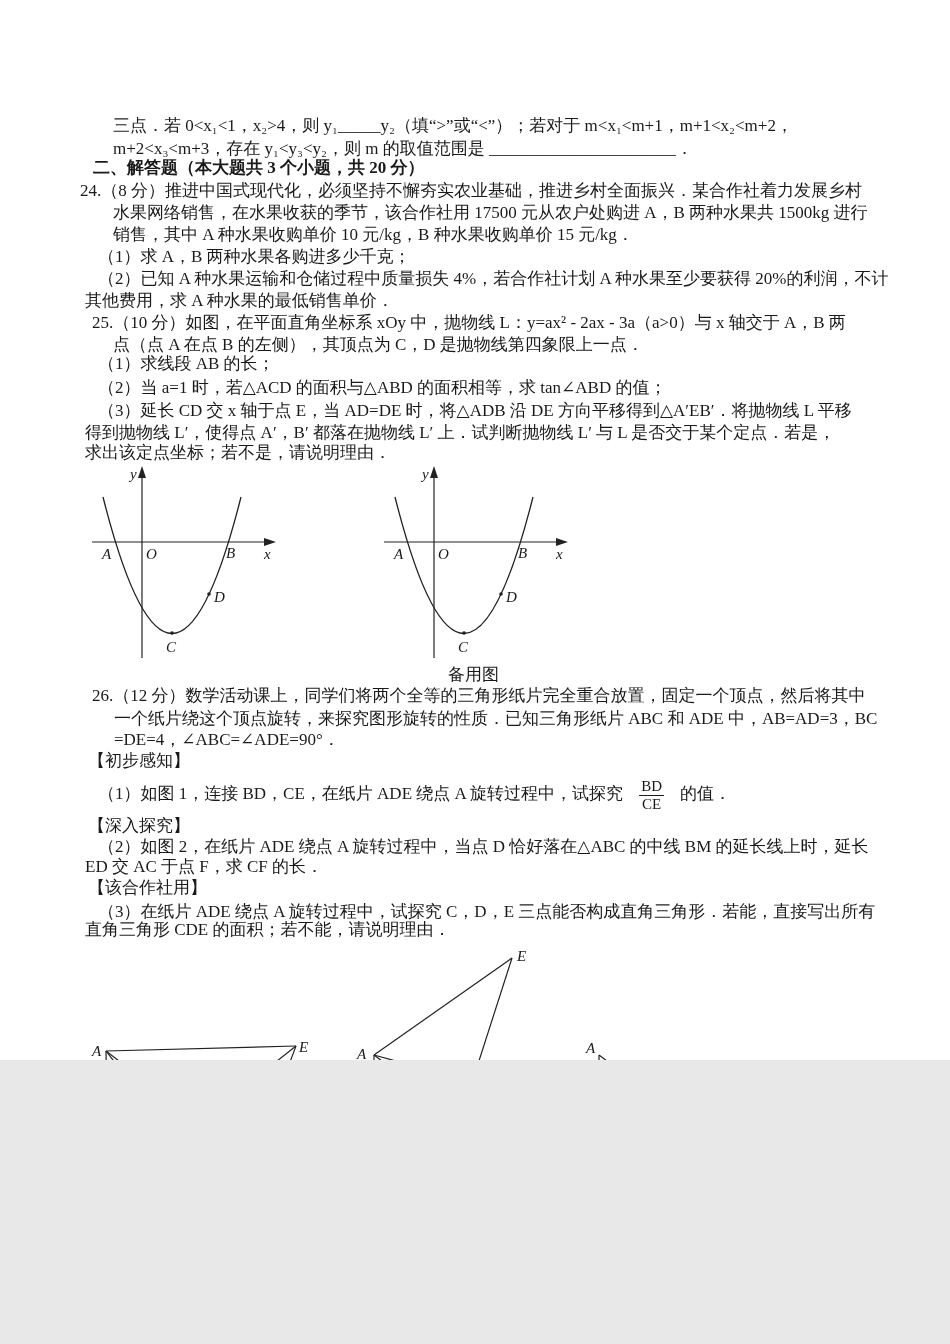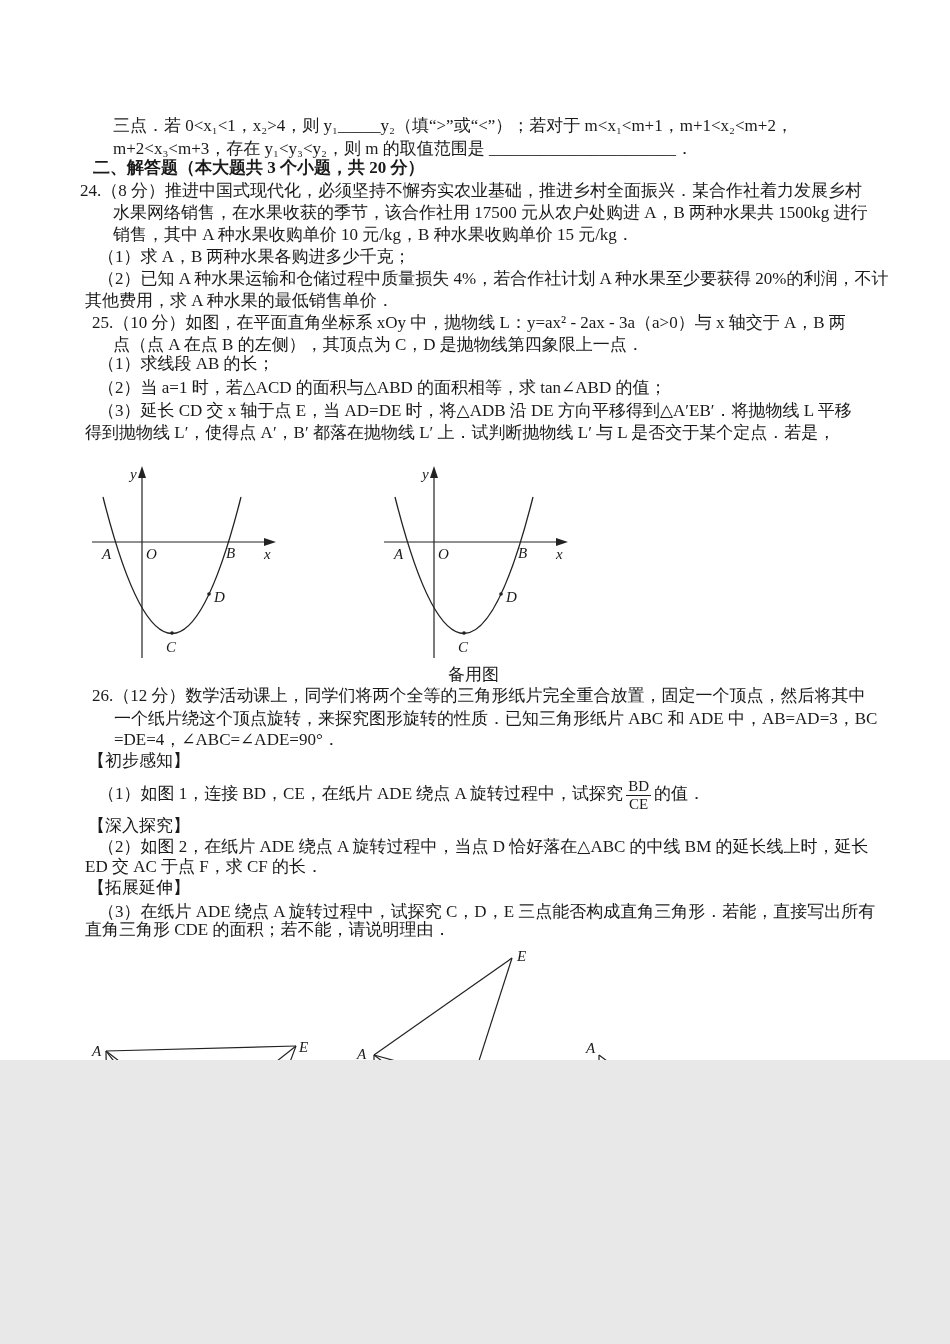--- a/index.html
+++ b/index.html
@@ -1,21 +1,21 @@
 <!DOCTYPE html>
 <html><head>
 <meta charset="utf-8">
 <style>
   html,body{margin:0;padding:0;background:#e8e8e8;}
   .page{position:relative;width:950px;height:1060px;background:#ffffff;margin:0 auto;
         font-family:"Liberation Serif","DejaVu Serif",serif;color:#1a1a1a;overflow:hidden;}
   .ln{position:absolute;font-size:17px;line-height:22px;white-space:nowrap;}
   .bold{font-weight:700;}
   .frac{display:inline-block;vertical-align:middle;text-align:center;line-height:1.1;
-        font-size:15px;margin:0 3px;}
+        font-size:15px;margin:0 16px;}
   .frac .nm{display:block;border-bottom:1.4px solid #1a1a1a;padding:0 2px;}
   .frac .dn{display:block;padding:0 2px;}
   .fig{position:absolute;}
   .fig text{font-family:"Liberation Serif","DejaVu Serif",serif;}
   .cap{font-style:normal;}
   .footer{position:absolute;left:420px;top:1243px;font-size:16px;}
   .footer b{font-weight:700;}
 </style>
 </head>
 <body>
@@ -33,20 +33,21 @@
   <div class="ln" style="left:98px;top:246px;">（1）求 A，B 两种水果各购进多少千克；</div>
   <div class="ln" style="left:98px;top:268px;">（2）已知 A 种水果运输和仓储过程中质量损失 4%，若合作社计划 A 种水果至少要获得 20%的利润，不计</div>
   <div class="ln" style="left:85px;top:290px;">其他费用，求 A 种水果的最低销售单价．</div>
 
   <div class="ln" style="left:92px;top:312px;">25.（10 分）如图，在平面直角坐标系 xOy 中，抛物线 L：y=ax² - 2ax - 3a（a&gt;0）与 x 轴交于 A，B 两</div>
   <div class="ln" style="left:113px;top:334px;text-align:right;">点（点 A 在点 B 的左侧），其顶点为 C，D 是抛物线第四象限上一点．</div>
   <div class="ln" style="left:98px;top:353px;">（1）求线段 AB 的长；</div>
   <div class="ln" style="left:98px;top:377px;">（2）当 a=1 时，若△ACD 的面积与△ABD 的面积相等，求 tan∠ABD 的值；</div>
   <div class="ln" style="left:98px;top:400px;">（3）延长 CD 交 x 轴于点 E，当 AD=DE 时，将△ADB 沿 DE 方向平移得到△A′EB′．将抛物线 L 平移</div>
   <div class="ln" style="left:85px;top:422px;">得到抛物线 L′，使得点 A′，B′ 都落在抛物线 L′ 上．试判断抛物线 L′ 与 L 是否交于某个定点．若是，</div>
+  <div class="ln" style="left:85px;top:442px;">求出该定点坐标；若不是，请说明理由．</div>
 
   <svg class="fig" style="left:88px;top:462px;" width="210" height="205" viewBox="0 0 210 205">
     <g stroke="#222" stroke-width="1.2" fill="none">
       <line x1="54" y1="196" x2="54" y2="10"></line>
       <line x1="4" y1="80" x2="182" y2="80"></line>
     </g>
     <path d="M54 4 L50 16 L58 16 Z" fill="#222"></path>
     <path d="M188 80 L176 76 L176 84 Z" fill="#222"></path>
     <path d="M15 35 Q84 308 153 35" stroke="#222" stroke-width="1.3" fill="none"></path>
     <circle cx="84" cy="171" r="1.8" fill="#222"></circle>
@@ -90,21 +91,21 @@
   <div class="ln" style="left:114px;top:729px;">=DE=4，∠ABC=∠ADE=90°．</div>
   <div class="ln" style="left:88px;top:750px;">【初步感知】</div>
 
   <div class="ln" style="left:98px;top:778px;">
     <span>（1）如图 1，连接 BD，CE，在纸片 ADE 绕点 A 旋转过程中，试探究</span><span class="frac"><span class="nm">BD</span><span class="dn">CE</span></span><span>的值．</span>
   </div>
 
   <div class="ln" style="left:88px;top:815px;">【深入探究】</div>
   <div class="ln" style="left:98px;top:836px;">（2）如图 2，在纸片 ADE 绕点 A 旋转过程中，当点 D 恰好落在△ABC 的中线 BM 的延长线上时，延长</div>
   <div class="ln" style="left:85px;top:856px;">ED 交 AC 于点 F，求 CF 的长．</div>
-  <div class="ln" style="left:88px;top:877px;">【拓展延伸】</div>
+  <div class="ln" style="left:88px;top:877px;">【该合作社用】</div>
   <div class="ln" style="left:98px;top:901px;">（3）在纸片 ADE 绕点 A 旋转过程中，试探究 C，D，E 三点能否构成直角三角形．若能，直接写出所有</div>
   <div class="ln" style="left:85px;top:919px;">直角三角形 CDE 的面积；若不能，请说明理由．</div>
 
   <svg class="fig" style="left:85px;top:1040px;" width="225" height="158" viewBox="0 0 225 158">
     <g stroke="#222" stroke-width="1.2" fill="none">
       <path d="M21 11 L23 122"></path>
       <path d="M23 122 L167 123"></path>
       <path d="M21 11 L167 123"></path>
       <path d="M21 11 L211 6"></path>
       <path d="M211 6 L167 123"></path>

